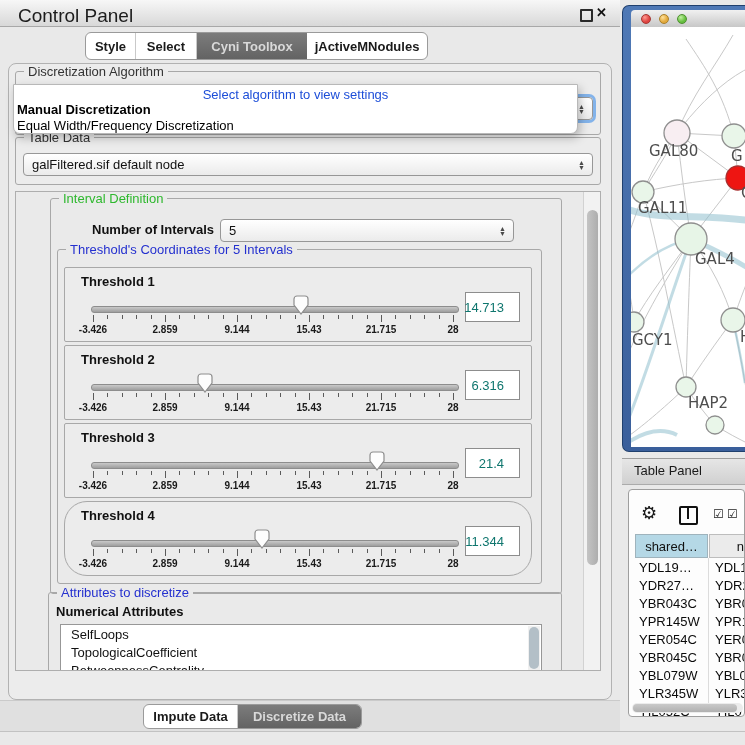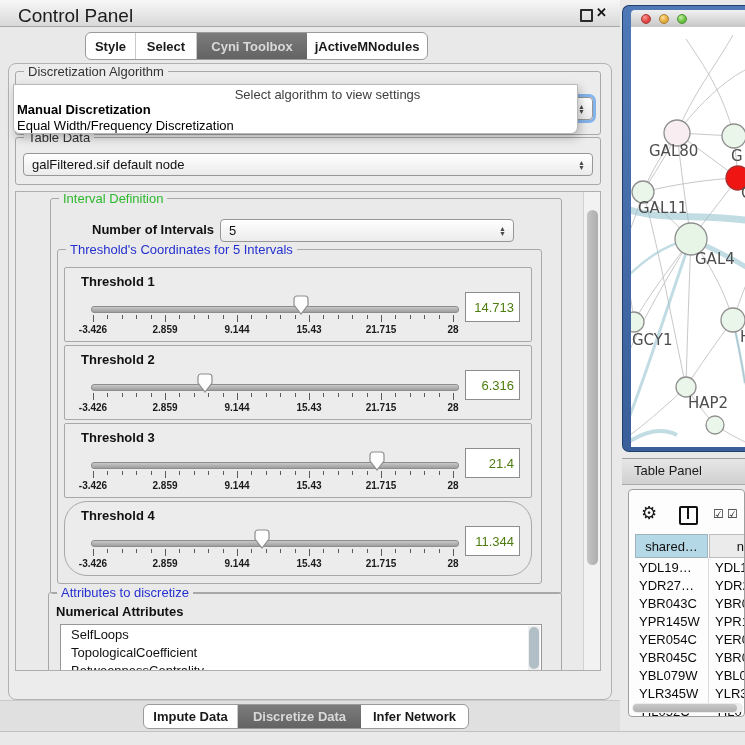--- a/index.html
+++ b/index.html
@@ -51,39 +51,39 @@
   .thr-label{position:absolute;left:16px;top:6px;font-size:13px;font-weight:bold;color:#111;}
   .thr-track{position:absolute;left:26px;top:38px;width:366px;height:5px;border-radius:3px;
     background:linear-gradient(#c9c9c9,#9e9e9e);border:1px solid #8d8d8d;}
   .thr-thumb{position:absolute;top:27px;width:16px;height:20px;}
   .tick{position:absolute;width:1px;background:#5a5a5a;}
   .tick.minor{top:47px;height:4px;}
   .tick.major{top:47px;height:7px;}
   .tick-label{position:absolute;top:56px;width:60px;text-align:center;
     font-size:10px;font-weight:bold;color:#1a1a1a;}
   .thr-value{position:absolute;left:400px;top:24px;width:55px;height:30px;background:#fff;
-    border:1px solid #8d8d8d;box-sizing:border-box;font-size:13px;color:#4d7c0f;
-    display:flex;align-items:center;justify-content:flex-end;padding-right:5px;}
+    border:1px solid #8d8d8d;box-sizing:border-box;font-size:13px;color:#0f766e;
+    display:flex;align-items:center;justify-content:flex-end;padding-right:15px;}
   
   #attr-list{background:#fff;border:1px solid #979797;box-sizing:border-box;overflow:hidden;}
   .attr-item{font-size:13px;color:#111;padding:2px 0 0 10px;height:16px;}
   #attr-scrollbar{position:absolute;right:1px;top:1px;width:12px;height:56px;background:#f0f0f0;}
   #attr-scrollbar .thumb{position:absolute;left:1px;top:1px;width:10px;height:42px;
     background:#b3bfc7;border-radius:5px;}
   
   #buttonbar{left:0;top:603px;width:602px;height:33px;background:linear-gradient(#ededed,#dedede);
     border-top:1px solid #c6c6c6;border-radius:0 0 8px 8px;}
   #apply-btn{left:260px;top:5px;width:66px;height:24px;background:linear-gradient(#ffffff,#e4e4e4);
     border:1px solid #8f8f8f;border-radius:5px;font-size:13px;color:#111;
     display:flex;align-items:center;justify-content:center;font-family:"Liberation Sans",sans-serif;}
   
   #algo-popup{left:13px;top:84px;width:565px;height:50px;background:#fff;z-index:60;
     border:1px solid #b8b8b8;border-radius:0 0 7px 7px;box-shadow:2px 4px 10px rgba(0,0,0,.25);
     box-sizing:border-box;}
-  #popup-placeholder{left:0;top:2px;width:100%;text-align:center;font-size:13px;color:#404040;padding-left:32px;}
+  #popup-placeholder{left:0;top:2px;width:100%;text-align:center;font-size:13px;color:#1d4ed8;}
   .popup-option{position:absolute;left:3px;font-size:13px;color:#000;white-space:nowrap;}
   
   #net-window{left:622px;top:5px;width:123px;height:447px;
     background:linear-gradient(#4f79b6,#3a5f9b);border:1px solid #20406e;
     border-right:none;border-radius:7px 0 0 7px;box-sizing:border-box;}
   #net-titlebar{left:8px;top:4px;width:115px;height:17px;
     background:linear-gradient(#f1f1f1,#c7c7c7);border-radius:4px 0 0 0;border-bottom:1px solid #9a9a9a;}
   .light{position:absolute;top:4px;width:10px;height:10px;border-radius:50%;box-sizing:border-box;}
   #light-red{left:10px;background:radial-gradient(circle at 35% 30%,#ff9a92,#de4340 60%);border:1px solid #a53632;}
   #light-yellow{left:28px;background:radial-gradient(circle at 35% 30%,#ffe09a,#e2a93b 60%);border:1px solid #a87f2a;}
@@ -362,23 +362,20 @@
 
   </div>
 
   <div class="abs" id="bottom-strip">
     <div class="abs tabgroup" id="bottom-tabs">
         <div class="tab" style="width: 94px;">
           <span>Impute Data</span>
         </div>
         <div class="tab selected" style="width: 123px;">
           <span>Discretize Data</span>
-        </div>
-        <div class="tab" style="width: 107px;">
-          <span>Infer Network</span>
         </div>
       </div>
   </div>
 
   <div class="abs" id="algo-popup">
     <div class="abs" id="popup-placeholder">Select algorithm to view settings</div>
     <div id="popup-options">
         <div class="popup-option" style="top: 17px; font-weight: bold;">Manual Discretization</div>
         <div class="popup-option" style="top: 33px; font-weight: normal;">Equal Width/Frequency Discretization</div>
       </div>

